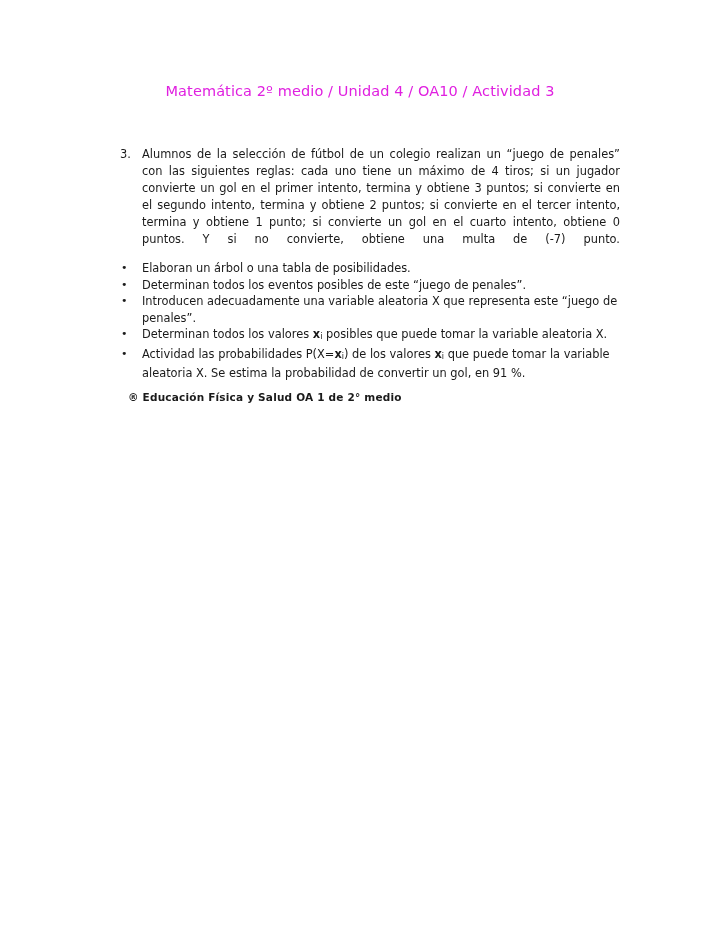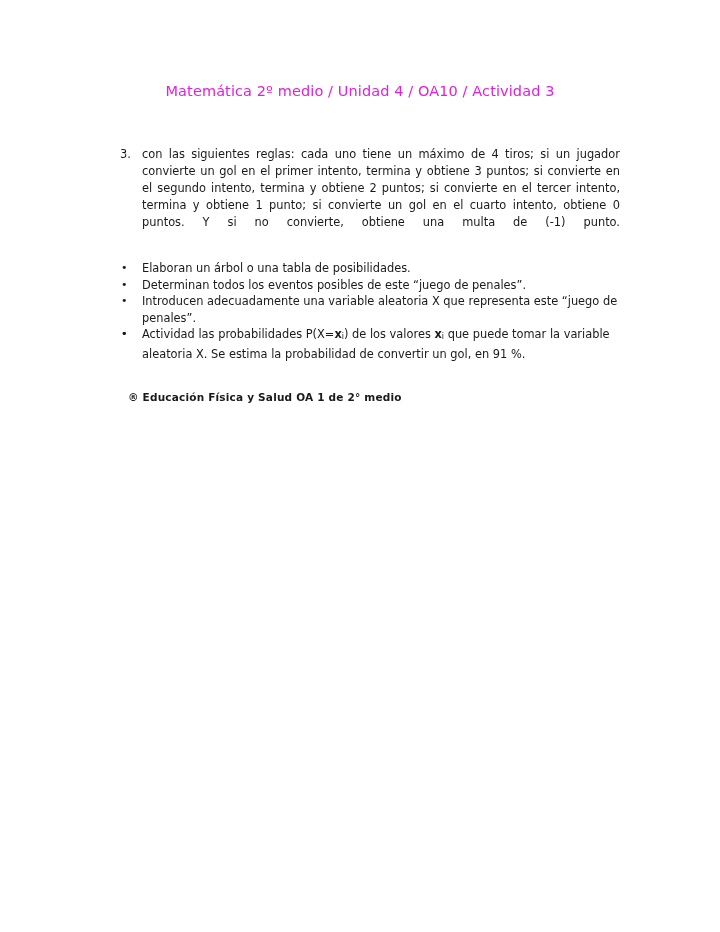--- a/index.html
+++ b/index.html
@@ -79,43 +79,45 @@
     }
   </style>
 </head>
 <body>
 
 <div class="page-title">Matemática 2º medio / Unidad 4 / OA10 / Actividad 3</div>
 
 <div class="activity">
   <div class="activity-item">
     <span class="activity-number">3.</span>
+    <div>Alumnos de la selección de fútbol de un colegio realizan un “juego de penales”</div>
     <div>con las siguientes reglas: cada uno tiene un máximo de 4 tiros;  si un jugador</div>
     <div>convierte un gol en el primer intento, termina y obtiene 3 puntos; si convierte en</div>
     <div>el segundo intento, termina y obtiene 2 puntos; si convierte en el tercer intento,</div>
     <div>termina y obtiene 1 punto; si convierte un gol en el cuarto intento, obtiene 0</div>
-    <div>puntos. Y si no convierte, obtiene una multa de (-1) punto.</div>
+    <div>puntos. Y si no convierte, obtiene una multa de (-7) punto.</div>
   </div>
 </div>
 
 <ul class="bullets">
   <li class="bullet-item">
     <span class="bullet-dot">•</span>
     <span>Elaboran un árbol o una tabla de posibilidades.</span>
   </li>
   <li class="bullet-item">
     <span class="bullet-dot">•</span>
     <span>Determinan todos los eventos posibles de este “juego de penales”.</span>
   </li>
   <li class="bullet-item">
     <span class="bullet-dot">•</span>
     <span>Introducen adecuadamente una variable aleatoria X que representa este “juego de penales”.</span>
   </li>
   <li class="bullet-item">
     <span class="bullet-dot">•</span>
+    <span><span>Determinan todos los valores </span><span class="bold-x">x</span><span class="sub">i</span><span> posibles que puede tomar la variable aleatoria X.</span></span>
   </li>
   <li class="bullet-item">
     <span class="bullet-dot">•</span>
     <span><span>Actividad las probabilidades P(X=</span><span class="bold-x">x</span><span class="sub">i</span><span>) de los valores </span><span class="bold-x">x</span><span class="sub">i</span><span> que puede tomar la variable aleatoria X. Se estima la probabilidad de convertir un gol, en 91 %.</span></span>
   </li>
 </ul>
 
 <div class="footer-note">® Educación Física y Salud OA 1 de 2° medio</div>
 
 </body></html>

